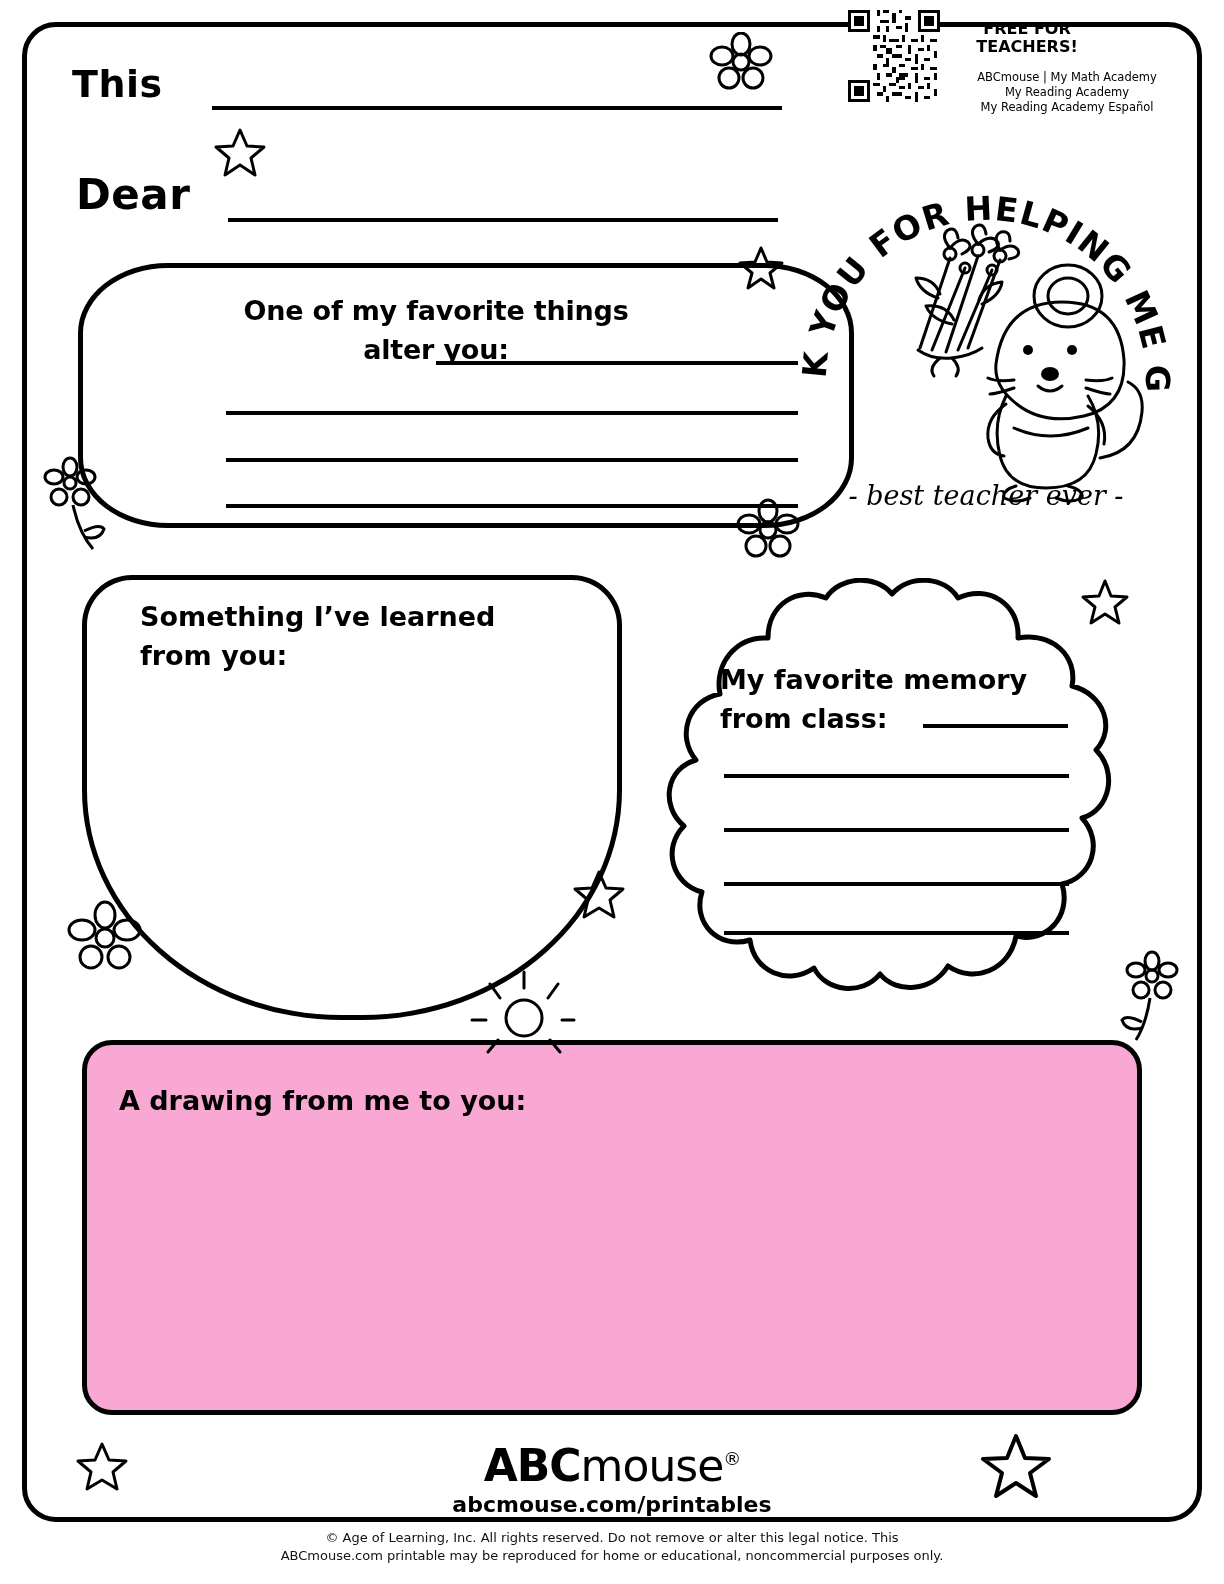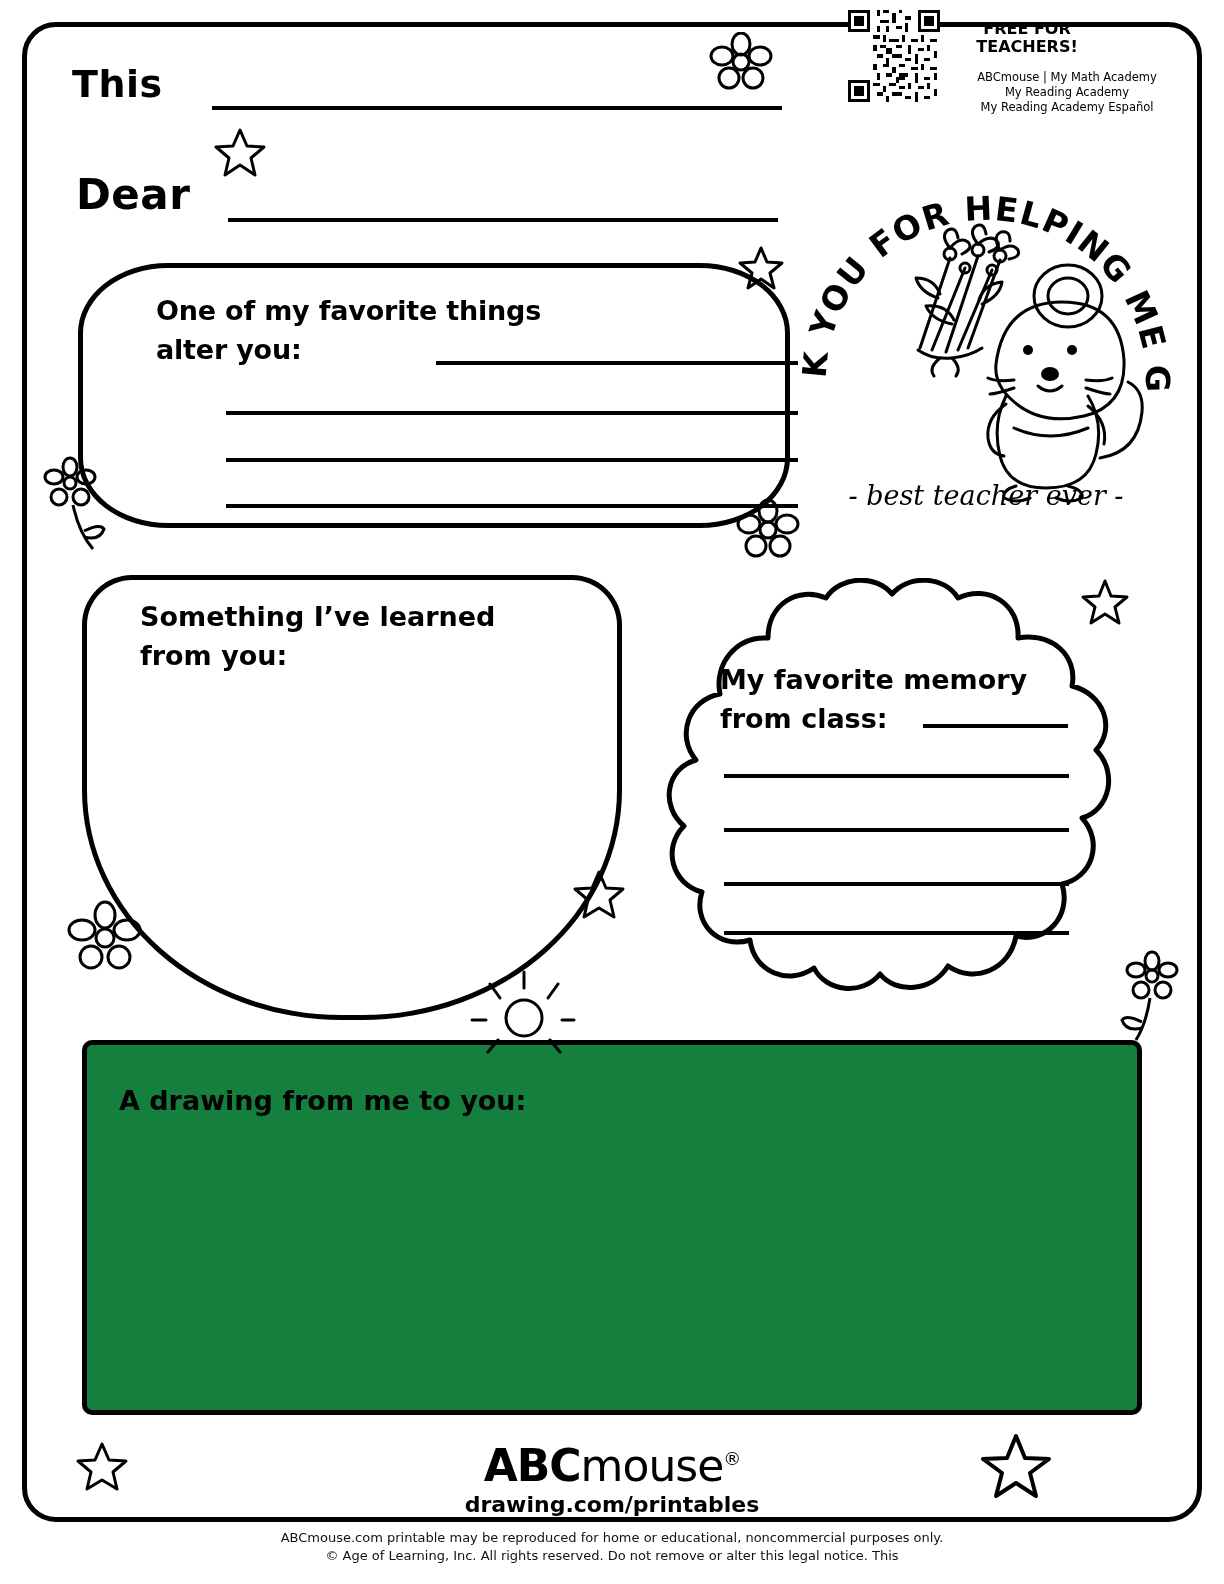--- a/index.html
+++ b/index.html
@@ -60,22 +60,23 @@
     width: 550px;
     height: 0;
     border-top: 4px solid #000;
   }
 
   
   .box-fav {
     position: absolute;
     left: 78px;
     top: 263px;
-    width: 712px;
+    width: 776px;
     height: 265px;
+    text-align: center;
   }
   .box-fav .shape {
     position: absolute;
     inset: 0;
     border: 5px solid #000;
     border-radius: 90px / 70px;
     box-sizing: border-box;
     background: #fff;
   }
   .box-fav .title {
@@ -151,23 +152,23 @@
   .mem-rule-4 { position:absolute; left:76px; top:353px; width:345px; border-top:4px solid #000; }
 
   
   .box-drawing {
     position: absolute;
     left: 82px;
     top: 1040px;
     width: 1060px;
     height: 375px;
     border: 5px solid #000;
-    border-radius: 10px;
+    border-radius: 30px;
     box-sizing: border-box;
-    background: #15803d;
+    background: #f9a8d4;
   }
   .box-drawing .title {
     position: absolute;
     left: 32px;
     top: 40px;
     font-size: 27px;
     font-weight: bold;
   }
 
   
@@ -565,17 +566,17 @@
   <polygon points="27,4 34,20 51,21 38,32 42,49 27,40 12,49 16,32 3,21 20,20" fill="none" stroke="#000" stroke-width="3" stroke-linejoin="round"></polygon>
 </svg>
 
 <svg class="doodle" style="left:980px; top:1432px; width:72px; height:70px;" viewBox="0 0 72 70">
   <polygon points="36,4 45,26 69,27 50,41 56,64 36,51 16,64 22,41 3,27 27,26" fill="none" stroke="#000" stroke-width="4" stroke-linejoin="round"></polygon>
 </svg>
 
 <div class="footer-logo">
   <span>ABC</span><span class="light">mouse</span><span class="reg">®</span>
 </div>
-<div class="footer-url">drawing.com/printables</div>
+<div class="footer-url">abcmouse.com/printables</div>
 <div class="legal">
+  <div>© Age of Learning, Inc. All rights reserved. Do not remove or alter this legal notice. This</div>
   <div>ABCmouse.com printable may be reproduced for home or educational, noncommercial purposes only.</div>
-  <div>© Age of Learning, Inc. All rights reserved. Do not remove or alter this legal notice. This</div>
 </div>
 
 </body></html>

